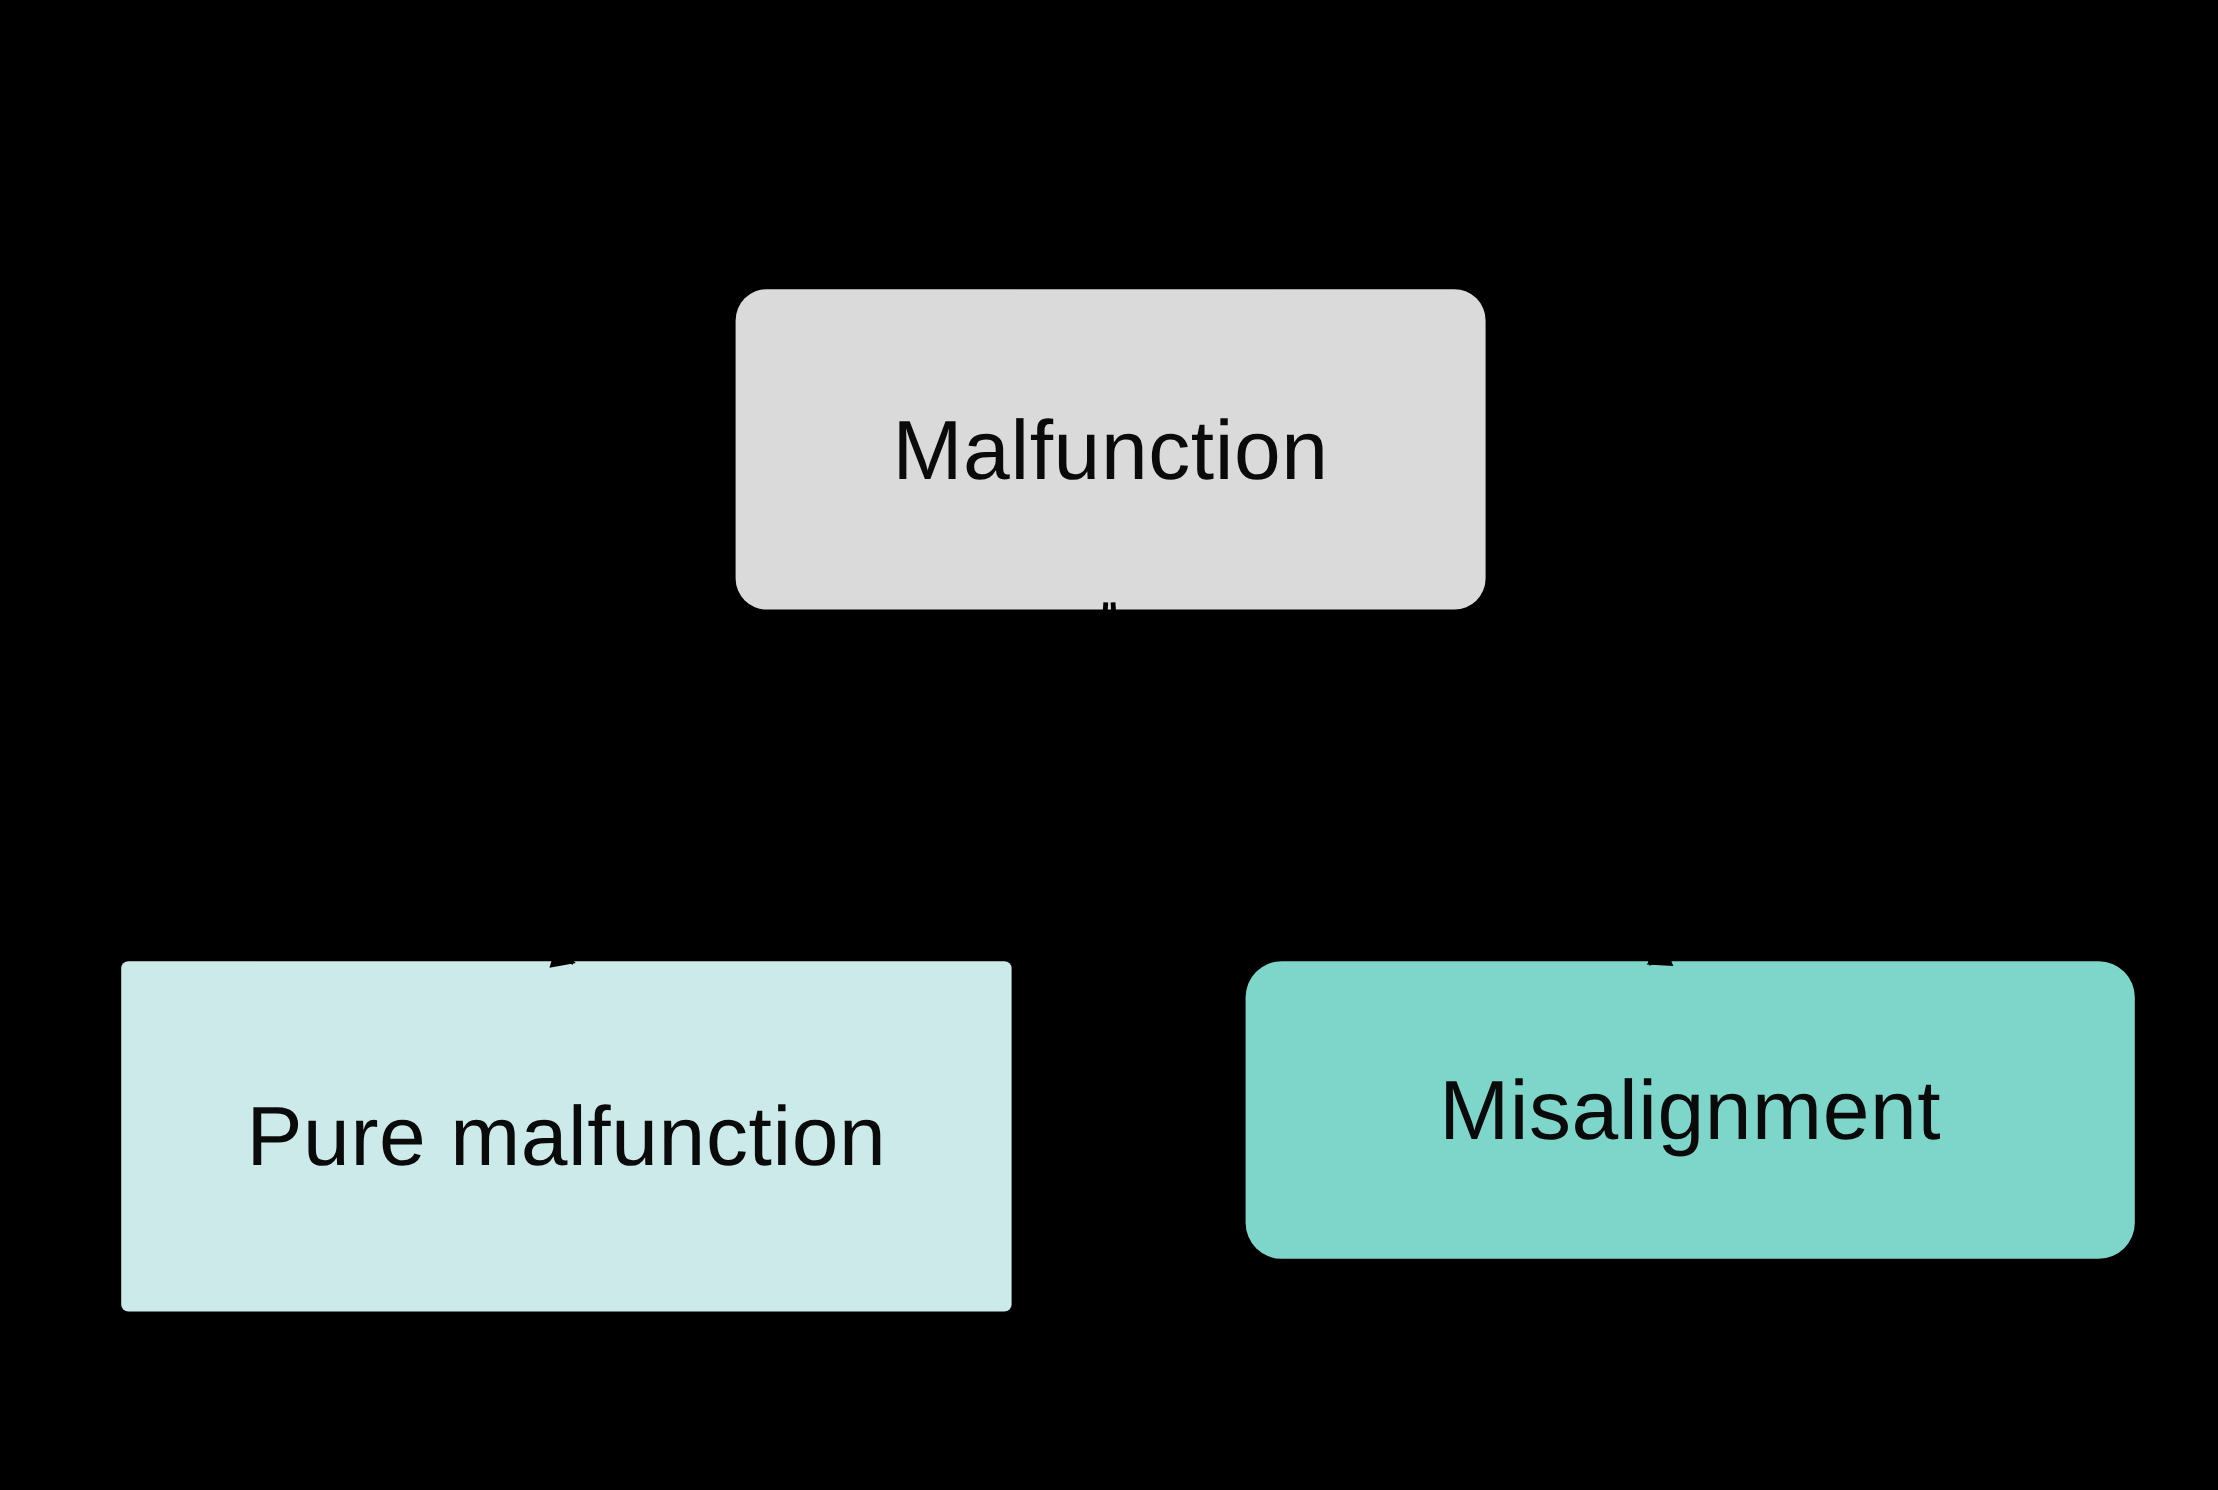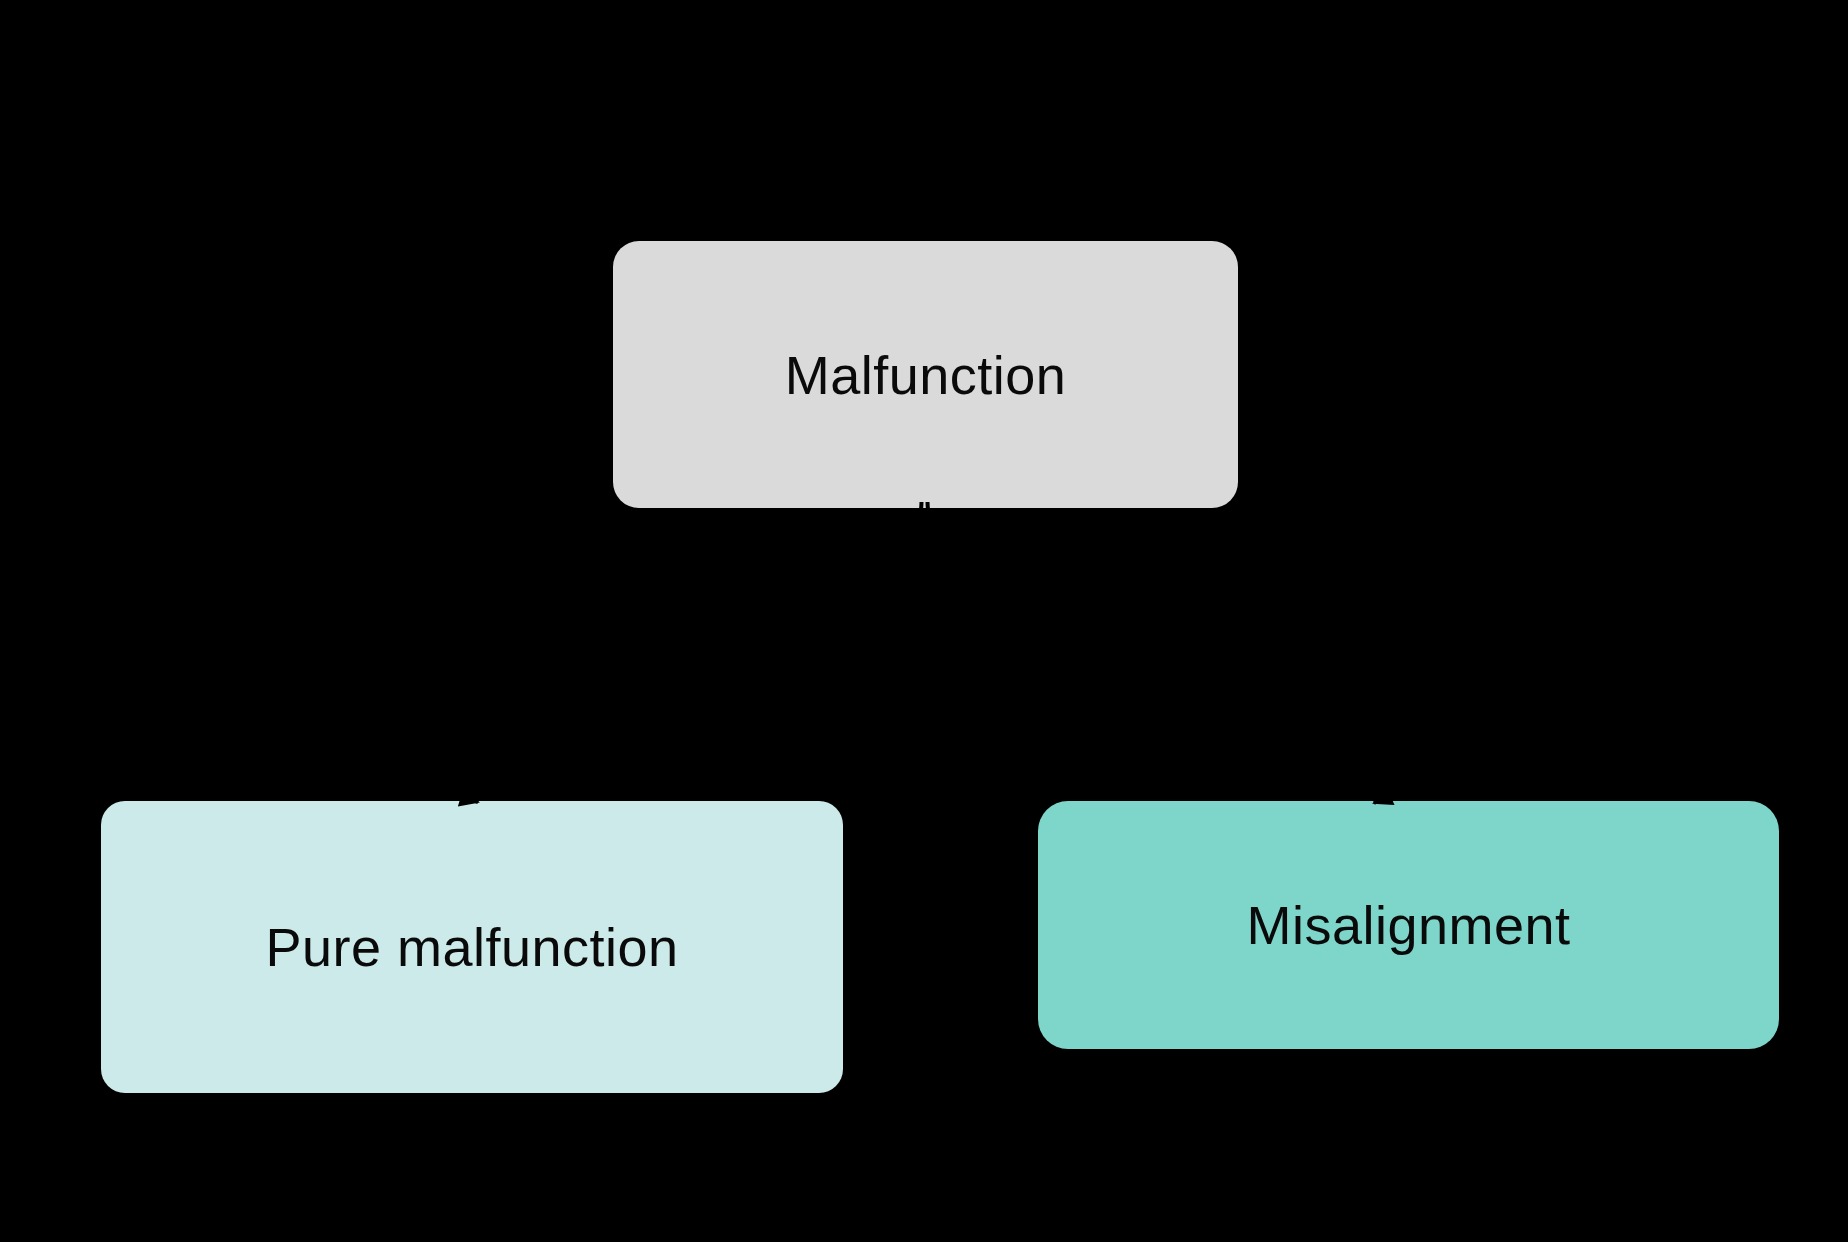--- a/index.html
+++ b/index.html
@@ -15,34 +15,34 @@
     font-family: "Liberation Sans", "DejaVu Sans", sans-serif;
   }
   .node {
     position: absolute;
     display: flex;
     align-items: center;
     justify-content: center;
     z-index: 1;
   }
   .node-label {
-    font-size: 54px;
+    font-size: 70px;
     line-height: 1;
     white-space: nowrap;
     letter-spacing: 0.5px;
   }
   .node-malfunction {
     left: 613px; top: 241px;
     width: 625px; height: 267px;
     border-radius: 26px;
   }
   .node-pure-malfunction {
     left: 101px; top: 801px;
     width: 742px; height: 292px;
-    border-radius: 24px;
+    border-radius: 6px;
   }
   .node-misalignment {
     left: 1038px; top: 801px;
     width: 741px; height: 248px;
     border-radius: 30px;
   }
   .edge-layer {
     position: absolute;
     left: 0; top: 0;
     width: 1848px; height: 1242px;

